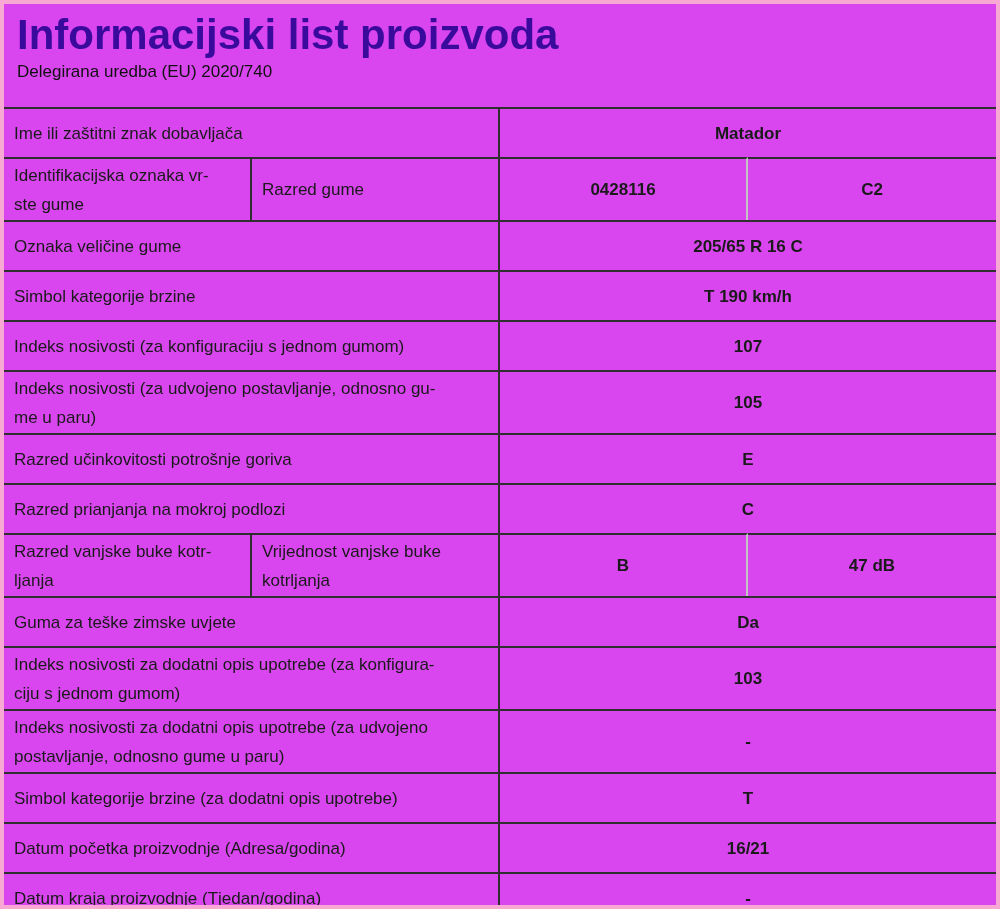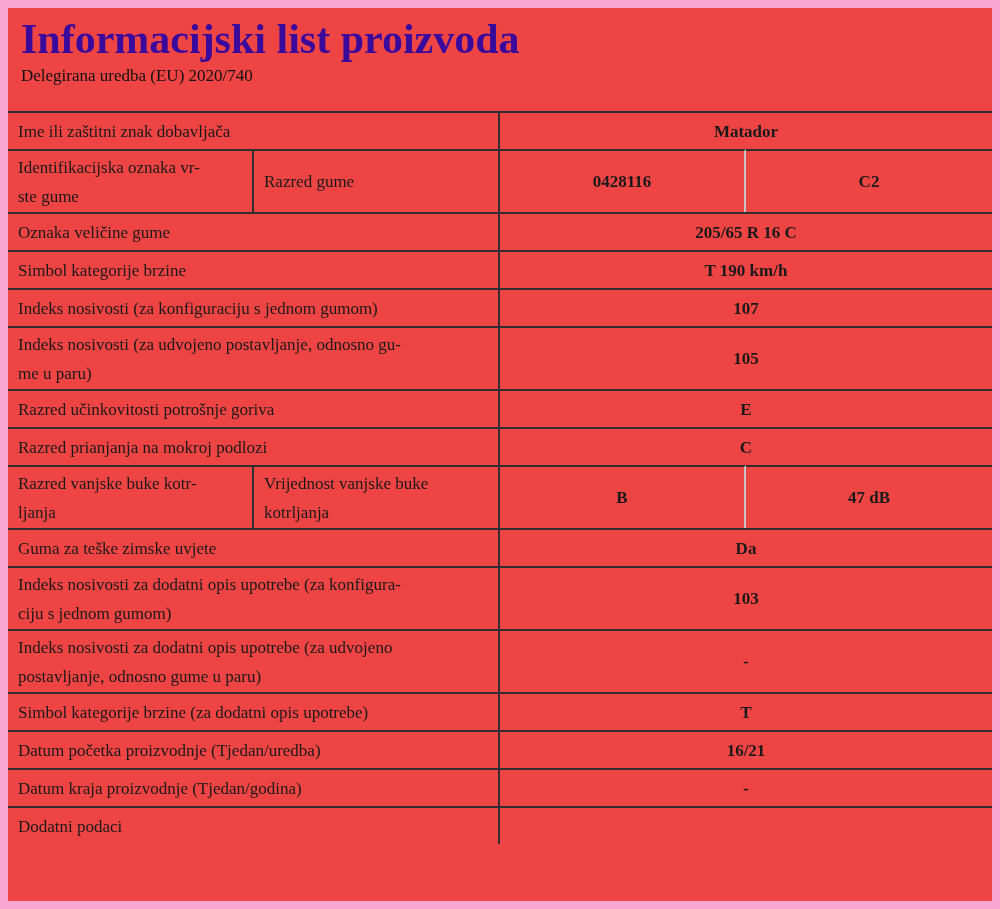--- a/index.html
+++ b/index.html
@@ -1,23 +1,23 @@
 <!DOCTYPE html>
 <html><head>
 <meta charset="utf-8">
 <style>
   html, body { margin: 0; padding: 0; background: #ffffff; }
   .page {
     width: 1000px;
     height: 909px;
     box-sizing: border-box;
-    border: 8px solid #f9a8d4;
-    background: #ef4444;
+    border: 4px solid #f9a8d4;
+    background: #d946ef;
     overflow: hidden;
-    font-family: Liberation Serif, serif;
+    font-family: Liberation Sans, sans-serif;
     color: #1a1a1a;
   }
   .header {
     box-sizing: border-box;
     height: 103px;
     padding: 5px 13px 0 13px;
   }
   .title {
     margin: 0;
     font-size: 42px;
@@ -47,21 +47,21 @@
     line-height: 29px;
     overflow: hidden;
   }
   td.last { border-right: none; }
   td.value {
     font-weight: bold;
     text-align: center;
     padding: 1px 4px;
   }
   td.light { border-right-color: #c3c3c3; }
-  tr.single { height: 38px; }
+  tr.single { height: 50px; }
   tr.tall { height: 63px; }
 </style>
 </head>
 <body>
 
 <div class="page">
 
   <div class="header">
     <h1 class="title">Informacijski list proizvoda</h1>
     <div class="subtitle">Delegirana uredba (EU) 2020/740</div>
@@ -146,21 +146,21 @@
 postavljanje, odnosno gume u paru)</td>
         <td class="value last" colspan="2">-</td>
       </tr>
 
       <tr class="single">
         <td class="label" colspan="2">Simbol kategorije brzine (za dodatni opis upotrebe)</td>
         <td class="value last" colspan="2">T</td>
       </tr>
 
       <tr class="single">
-        <td class="label" colspan="2">Datum početka proizvodnje (Tjedan/uredba)</td>
+        <td class="label" colspan="2">Datum početka proizvodnje (Adresa/godina)</td>
         <td class="value last" colspan="2">16/21</td>
       </tr>
 
       <tr class="single">
         <td class="label" colspan="2">Datum kraja proizvodnje (Tjedan/godina)</td>
         <td class="value last" colspan="2">-</td>
       </tr>
 
 
       <tr class="single">

